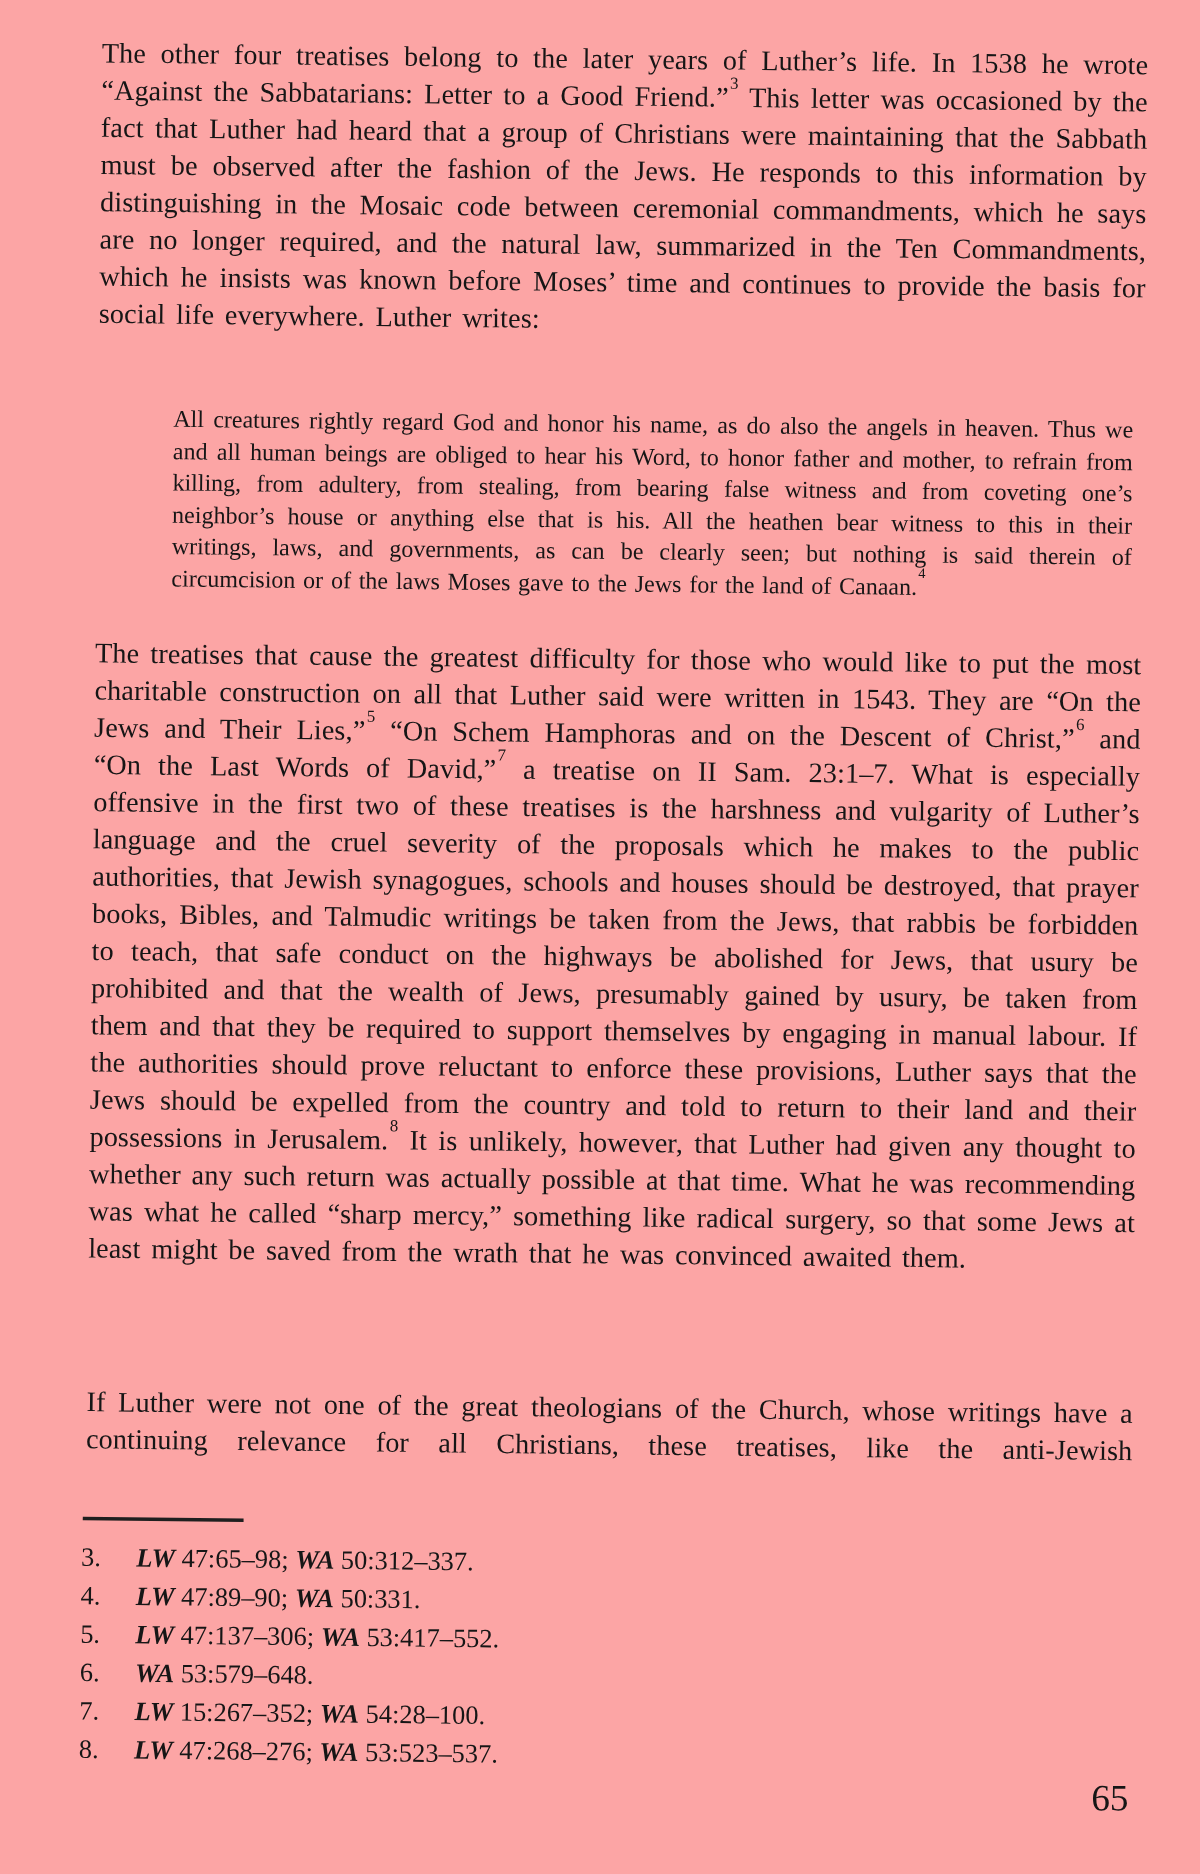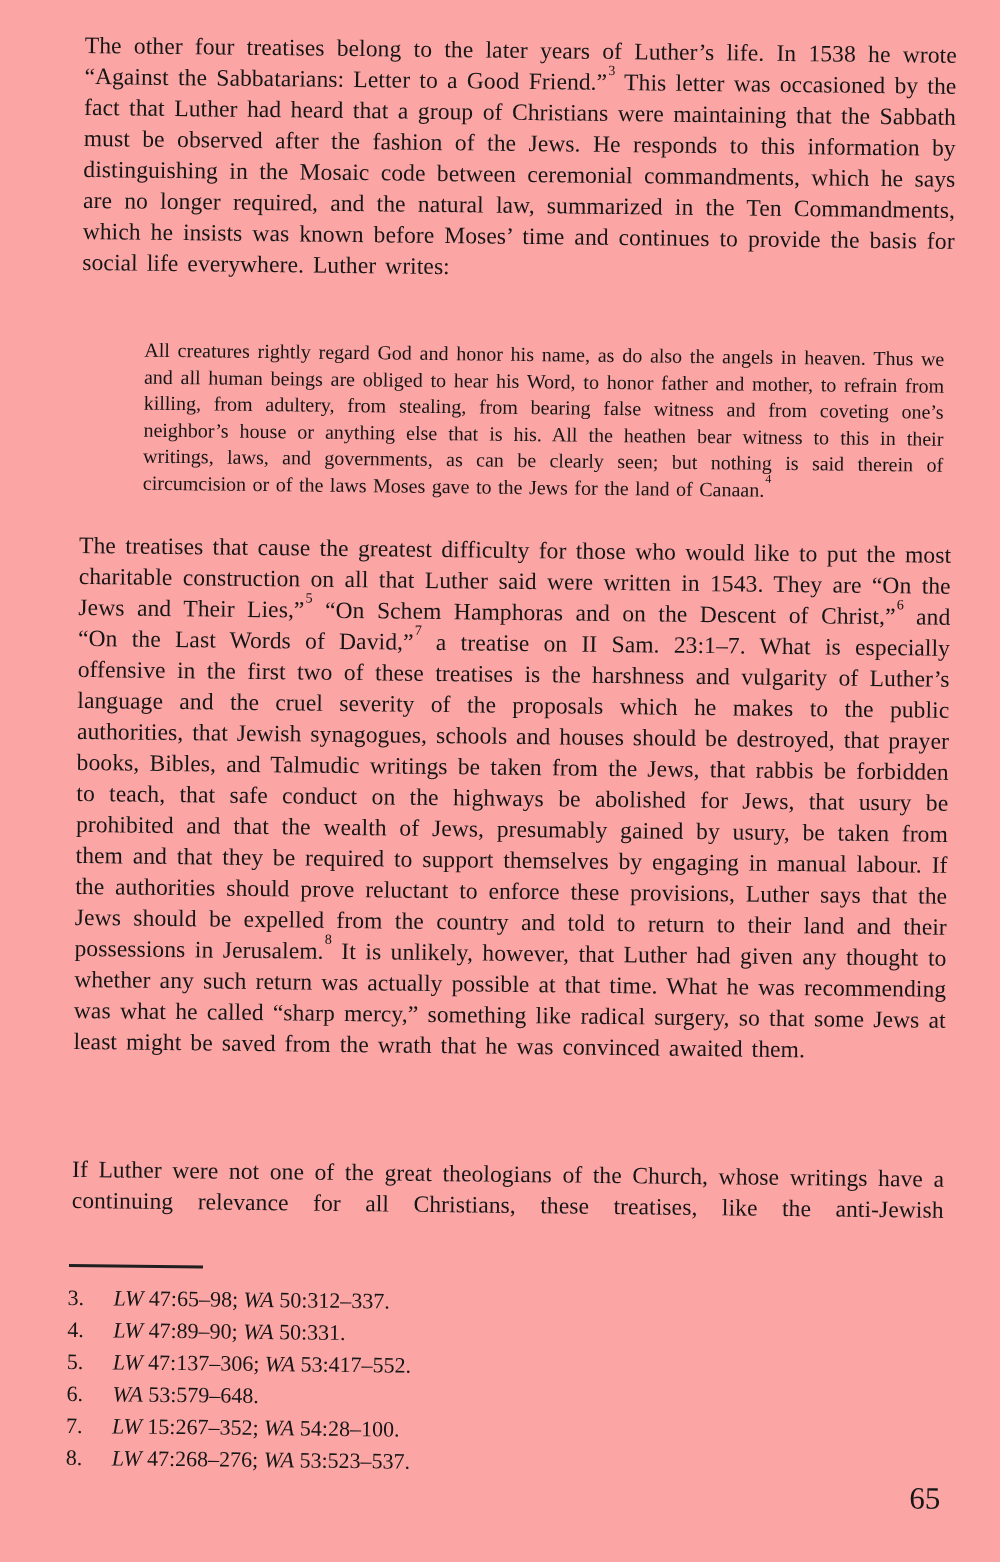--- a/index.html
+++ b/index.html
@@ -63,21 +63,21 @@
     top: 1252px; left: -3px;
     width: 620px;
   }
   .fn-row {
     display: flex;
     font-size: 22px;
     line-height: 32px;
   }
   .fn-num { width: 46px; flex: 0 0 46px; }
   .fn-text { flex: 1; }
-  .ital { font-style: italic; }
+  .ital { font-style: italic; font-weight: bold; }
   .page-num {
     position: absolute;
     top: 1442px; left: 760px;
     width: 112px;
     text-align: right;
     font-size: 31px;
     line-height: 34px;
   }
 </style>
 </head>

